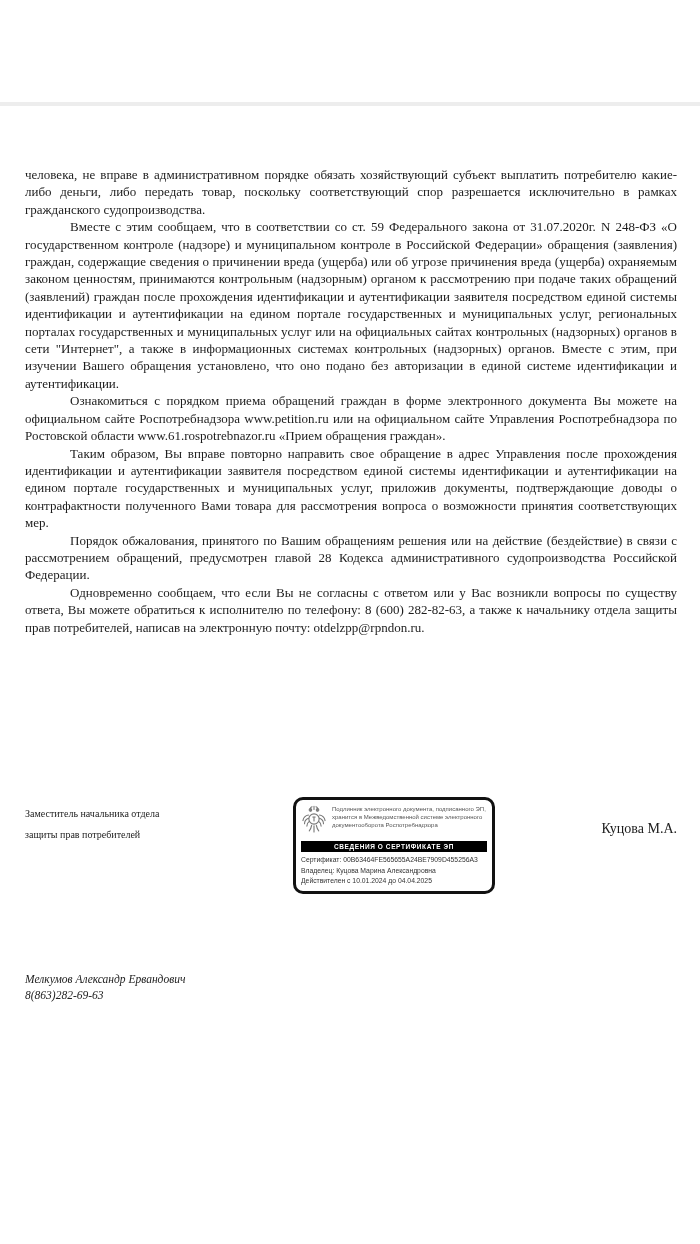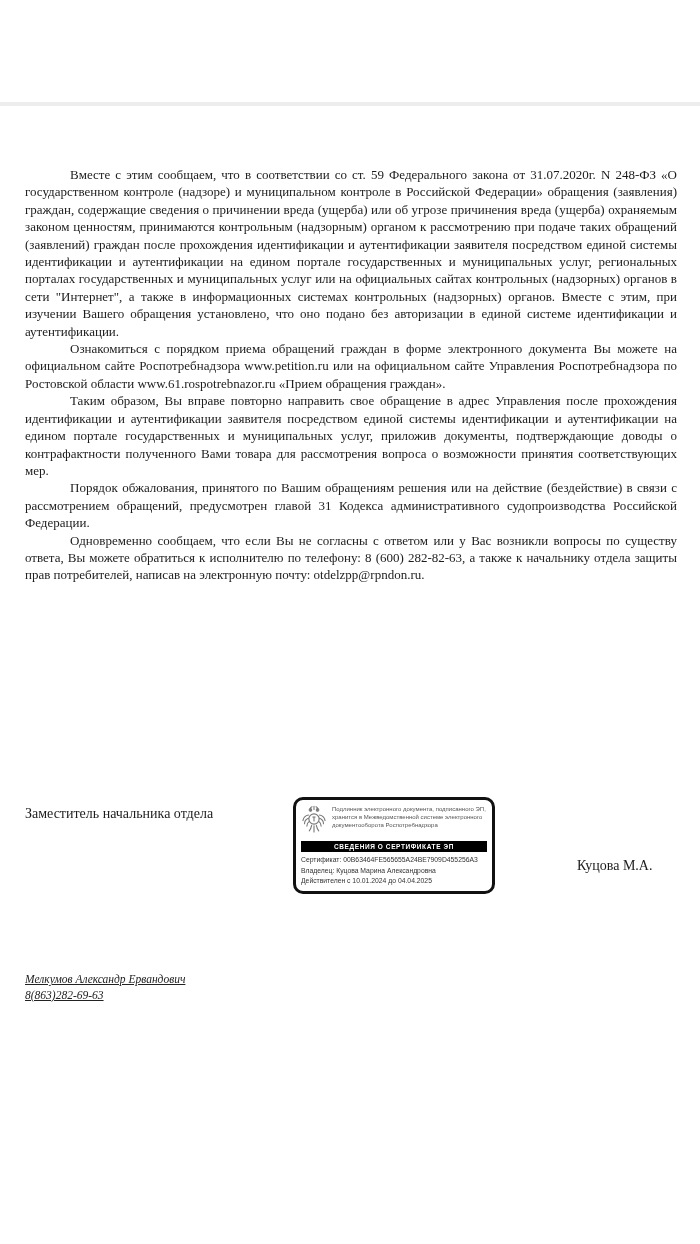--- a/index.html
+++ b/index.html
@@ -24,25 +24,25 @@
     line-height: 17.4px;
     text-align: justify;
     text-indent: 45px;
     color: #1c1c1c;
   }
   .body-text p.continuation { text-indent: 0; }
 
   .signature-row { position: absolute; top: 797px; left: 25px; width: 652px; height: 95px; }
   .position-title {
     position: absolute; left: 0; top: 7px; width: 290px;
-    font-size: 14px; line-height: 20.5px; color: #1c1c1c;
+    font-size: 10px; line-height: 20.5px; color: #1c1c1c;
   }
   .signer-name {
     position: absolute; left: 552px; top: 24px; width: 100px;
-    font-size: 14px; text-align: left; color: #1c1c1c; margin-top: 37px;
+    font-size: 14px; text-align: right; color: #1c1c1c;
   }
 
   .stamp {
     position: absolute; left: 268px; top: 0; width: 186px;
     background: #ffffff;
     border: 3px solid #111111;
     border-radius: 10px;
     padding: 4px 5px 4px 5px;
     box-sizing: content-box;
     font-family: "Liberation Sans", sans-serif;
@@ -55,40 +55,42 @@
   .stamp-bar {
     margin: 3px 0 3px 0;
     background: #000000; color: #ffffff;
     font-size: 6.5px; font-weight: bold; letter-spacing: 0.09em;
     text-align: center; padding: 2px 0 2px 0;
   }
   .stamp-lines { font-size: 6.8px; line-height: 1.55; color: #333333; }
 
   .executor {
     position: absolute; top: 971px; left: 25px;
-    font-style: italic; font-size: 11.5px; line-height: 16px; color: #222222; text-decoration: underline;
+    font-style: italic; font-size: 11.5px; line-height: 16px; color: #222222;
   }
 </style>
 </head>
 <body>
 
 <div class="top-divider"></div>
 
 <div class="body-text">
+  <p class="continuation">человека, не вправе в административном порядке обязать хозяйствующий субъект выплатить потребителю какие-либо деньги, либо передать товар, поскольку соответствующий спор разрешается исключительно в рамках гражданского судопроизводства.</p>
   <p>Вместе с этим сообщаем, что в соответствии со ст. 59 Федерального закона от 31.07.2020г.  N 248-ФЗ «О государственном контроле (надзоре) и муниципальном контроле в Российской Федерации» обращения (заявления) граждан, содержащие сведения о причинении вреда (ущерба) или об угрозе причинения вреда (ущерба) охраняемым законом ценностям, принимаются контрольным (надзорным) органом к рассмотрению при подаче таких обращений (заявлений) граждан после прохождения идентификации и аутентификации заявителя посредством единой системы идентификации и аутентификации на едином портале государственных и муниципальных услуг, региональных порталах государственных и муниципальных услуг или на официальных сайтах контрольных (надзорных) органов в сети "Интернет", а также в информационных системах контрольных (надзорных) органов. Вместе с этим, при изучении Вашего обращения установлено, что оно подано без авторизации в единой системе идентификации и аутентификации.</p>
   <p>Ознакомиться с порядком приема обращений граждан в форме электронного документа Вы можете на официальном сайте Роспотребнадзора www.petition.ru или на официальном сайте Управления Роспотребнадзора по Ростовской области www.61.rospotrebnazor.ru «Прием обращения граждан».</p>
   <p>Таким образом, Вы вправе повторно направить свое обращение в адрес Управления после прохождения идентификации и аутентификации заявителя посредством единой системы идентификации и аутентификации на едином портале государственных и муниципальных услуг, приложив документы, подтверждающие доводы о контрафактности полученного Вами товара для рассмотрения вопроса о возможности принятия соответствующих мер.</p>
-  <p>Порядок обжалования, принятого по Вашим обращениям решения или на действие (бездействие) в связи с рассмотрением обращений, предусмотрен главой 31 Кодекса административного судопроизводства Российской Федерации.</p>
+  <p>Порядок обжалования, принятого по Вашим обращениям решения или на действие (бездействие) в связи с рассмотрением обращений, предусмотрен главой 28 Кодекса административного судопроизводства Российской Федерации.</p>
   <p>Одновременно сообщаем, что если Вы не согласны с ответом или у Вас возникли вопросы по существу ответа, Вы можете обратиться к исполнителю по телефону: 8 (600) 282-82-63, а также к начальнику отдела защиты прав потребителей, написав на электронную почту: otdelzpp@rpndon.ru.</p>
 </div>
 
 <div class="signature-row">
 
   <div class="position-title">
     <div>Заместитель начальника отдела</div>
+    <div>защиты прав потребителей</div>
   </div>
 
   <div class="stamp">
     <div class="stamp-header">
       <span class="stamp-emblem">
         <svg width="26" height="30" viewBox="0 0 32 38" xmlns="http://www.w3.org/2000/svg">
           <g fill="none" stroke="#777777" stroke-width="1.4" stroke-linecap="round">
             <circle cx="16" cy="19" r="6.5"></circle>
             <path d="M12 9 q-2 -4 1.5 -5.5 M20 9 q2 -4 -1.5 -5.5 M16 7 v-4"></path>
             <circle cx="11.5" cy="7.5" r="1.6"></circle>

